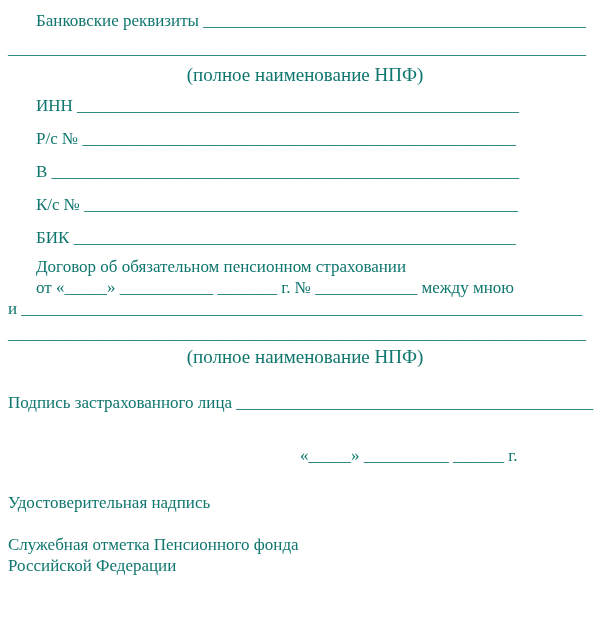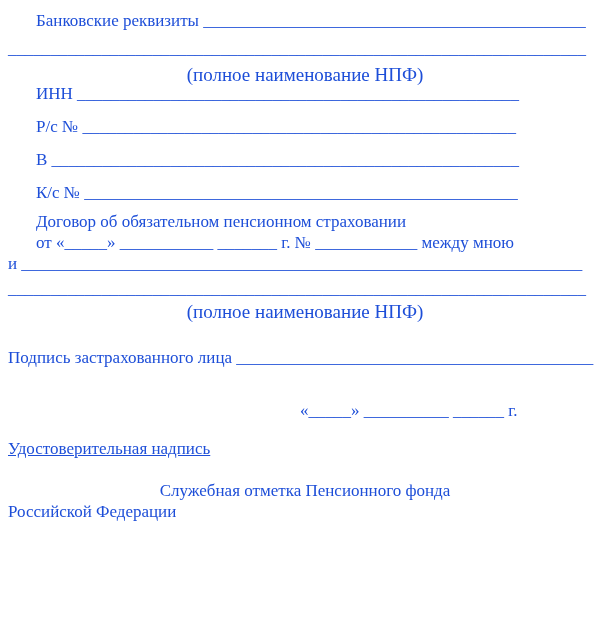--- a/index.html
+++ b/index.html
@@ -6,66 +6,67 @@
   html, body {
     margin: 0;
     padding: 0;
     background: #ffffff;
   }
   .page {
     position: relative;
     width: 608px;
     height: 644px;
     background: #ffffff;
-    color: #1d4ed8;
+    color: #0f766e;
     font-family: "Liberation Serif", "DejaVu Serif", serif;
     font-size: 17px;
     line-height: 21px;
     padding: 10px 6px 0 8px;
     overflow: hidden;
   }
   p { margin: 0; white-space: nowrap; }
   .indent { padding-left: 28px; }
   .caption {
     text-align: center;
     font-size: 19px;
     line-height: 16px;
   }
   .full-line-1 { margin-top: 7px; }
   .caption-1 { margin-top: 8px; }
-  .field-first { }
+  .field-first { margin-top: 12px; }
   .field { margin-top: 12px; }
   .agreement-title { margin-top: 8px; }
   .para-line { }
   .full-line-2 { margin-top: 4px; }
   .caption-2 { margin-top: 5px; }
   .signature-row { margin-top: 27px; }
   .signature-date { margin-top: 32px; padding-left: 292px; }
-  .certification { margin-top: 17px; text-decoration: underline; }
-  .service-mark { margin-top: 21px; text-align: center; }
+  .certification { margin-top: 26px; }
+  .service-mark { margin-top: 21px; }
 </style>
 </head>
 <body>
 
 <div class="page">
 
   <p class="indent"><span>Банковские реквизиты</span> <span>_____________________________________________</span></p>
 
   <p class="full-line-1">____________________________________________________________________</p>
 
   <p class="caption caption-1">(полное наименование НПФ)</p>
 
   <p class="indent field-first"><span>ИНН</span> <span>____________________________________________________</span></p>
 
   <p class="indent field"><span>Р/с №</span> <span>___________________________________________________</span></p>
 
   <p class="indent field"><span>В</span> <span>_______________________________________________________</span></p>
 
   <p class="indent field"><span>К/с №</span> <span>___________________________________________________</span></p>
 
+  <p class="indent field"><span>БИК</span> <span>____________________________________________________</span></p>
 
   <p class="indent agreement-title">Договор об обязательном пенсионном страховании</p>
 
   <p class="indent para-line">от «_____» ___________ _______ г. № ____________ между мною</p>
 
   <p class="para-line"><span>и</span> <span>__________________________________________________________________</span></p>
 
   <p class="full-line-2">____________________________________________________________________</p>
 
   <p class="caption caption-2">(полное наименование НПФ)</p>

